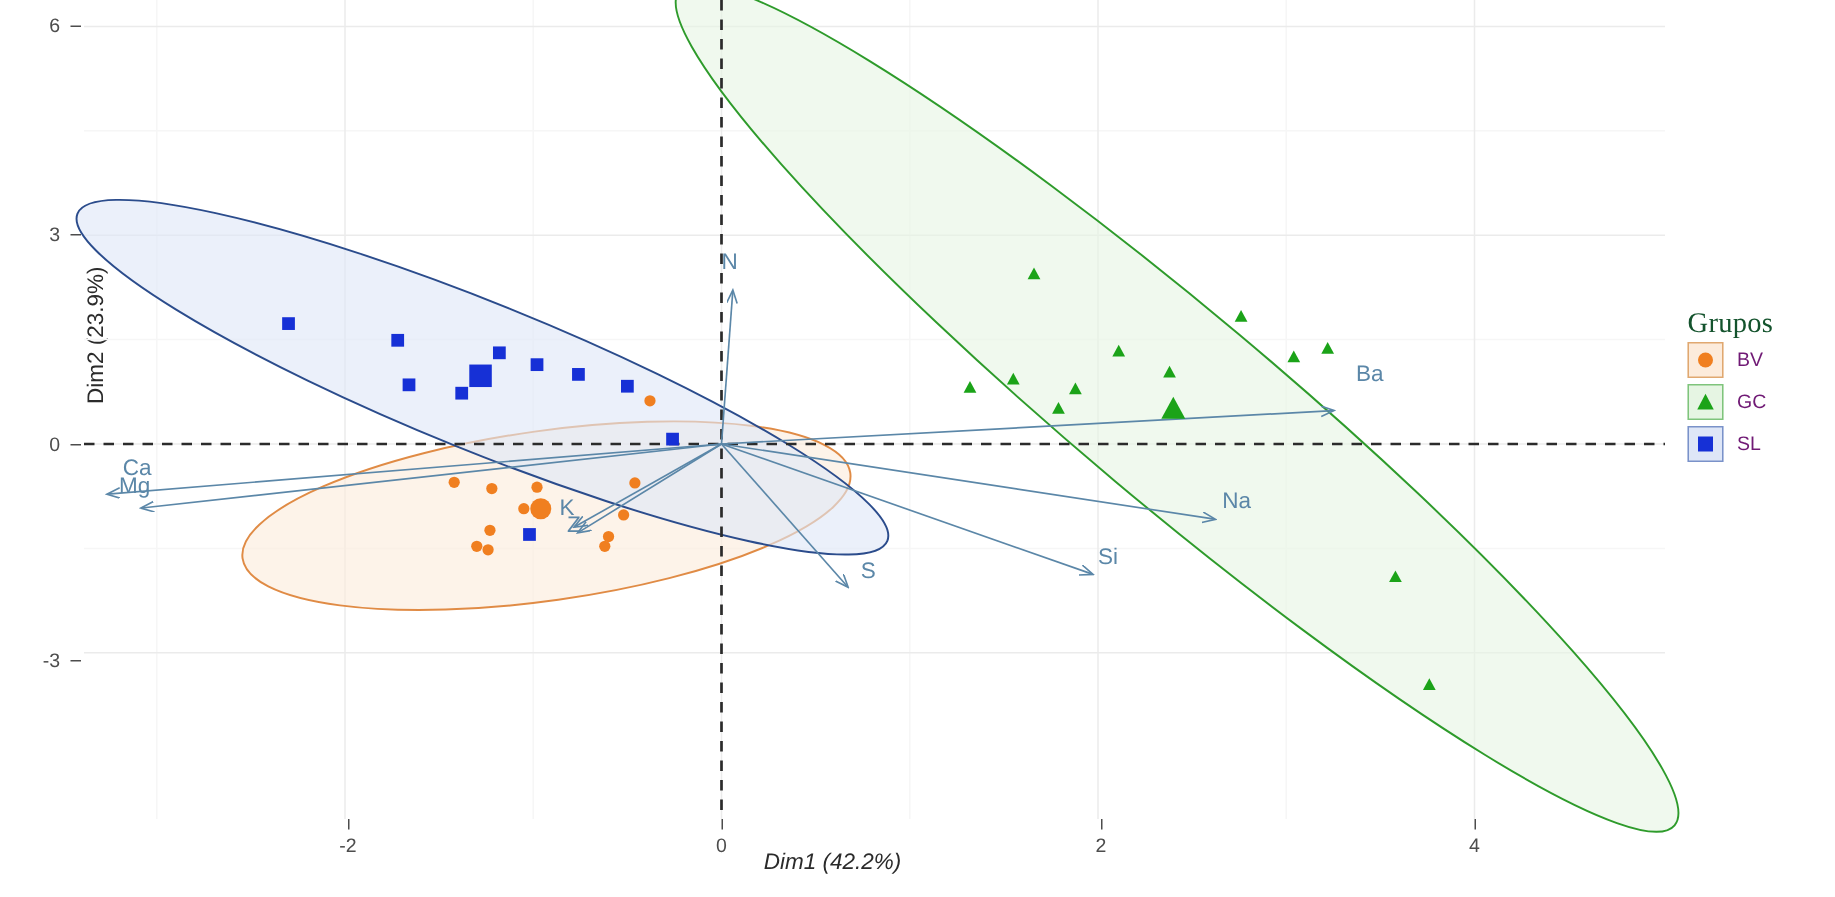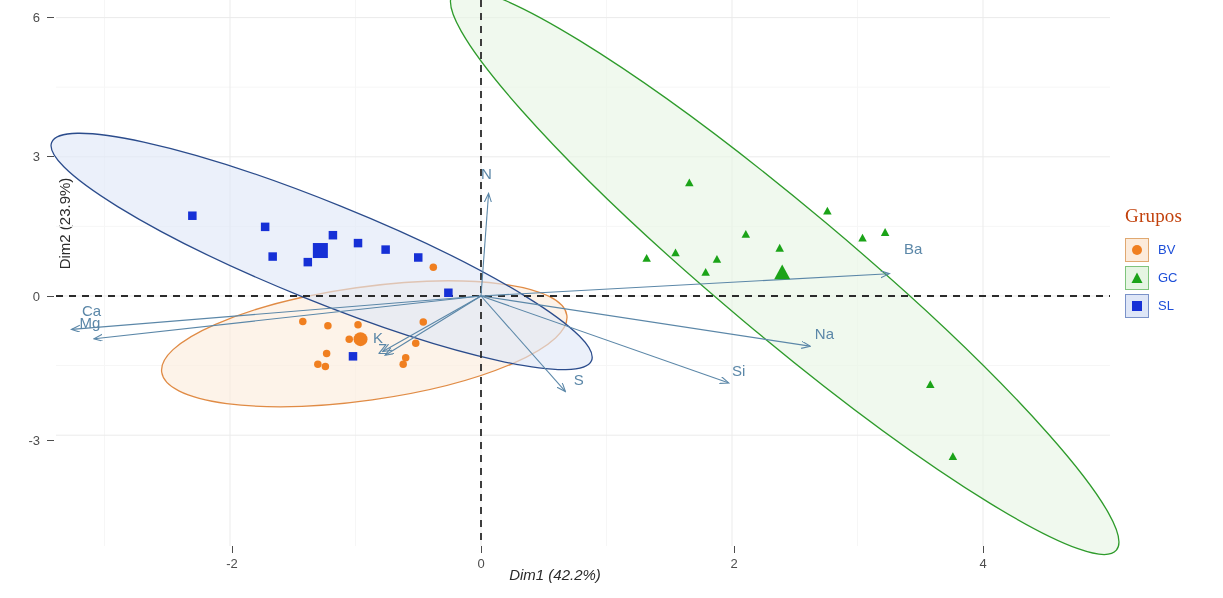--- a/index.html
+++ b/index.html
@@ -14,26 +14,26 @@
   #xlabel{position:absolute;left:0;top:566px;width:1110px;text-align:center;
           font-size:15px;color:#2b2b2b;font-style:italic;}
 
   .xtick{position:absolute;top:556px;font-size:13px;color:#4d4d4d;
          transform:translateX(-50%);}
   .ytick{position:absolute;left:24px;font-size:13px;color:#4d4d4d;
          transform:translateY(-50%);text-align:right;width:16px;}
 
   
   #legend{position:absolute;left:1125px;top:205px;width:98px;}
-  #legend-title{font-family:"Liberation Serif", serif;font-size:19px;color:#c2410c;
-                margin-bottom:10px;letter-spacing:.2px;}
+  #legend-title{font-family:"Liberation Serif", serif;font-size:19px;color:#14532d;
+                margin-bottom:0;letter-spacing:.2px;}
   .legend-row{display:flex;align-items:center;height:25px;margin-bottom:3px;}
   .legend-key{width:22px;height:22px;display:flex;align-items:center;
               justify-content:center;margin-right:9px;}
-  .legend-text{font-size:13px;color:#1d4ed8;}
+  .legend-text{font-size:13px;color:#701a75;}
 
   
   #canvas{position:absolute;left:0;top:0;}
   .var-label{font-size:15px;fill:#5b87a8;font-family:"Liberation Sans", sans-serif;}
   #title{position:absolute;left:32px;top:-9px;font-size:15px;color:#2b2b2b;
          font-family:"Liberation Serif", serif;white-space:nowrap;overflow:hidden;height:7px;}
 </style>
 </head>
 <body>
 

